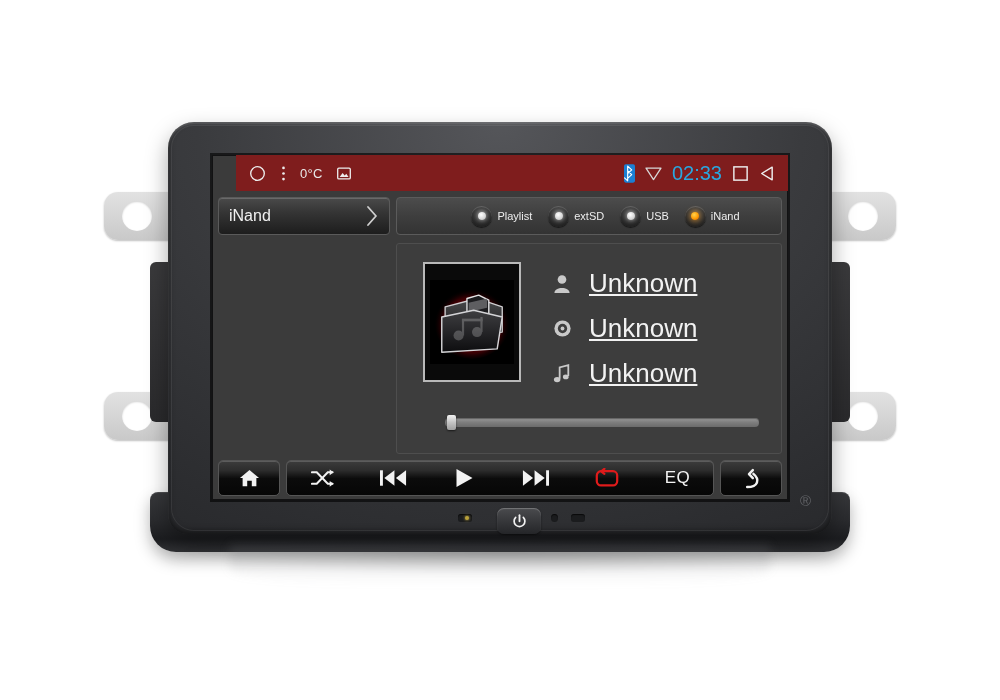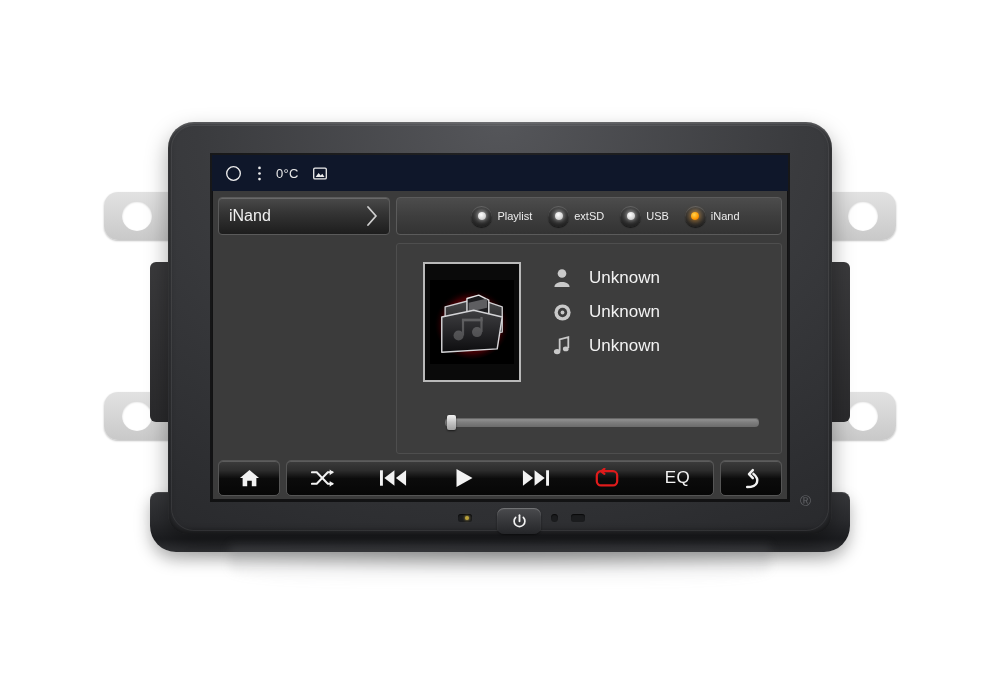--- a/index.html
+++ b/index.html
@@ -97,22 +97,22 @@
 
   
   #screen{
     position:absolute;left:212px;top:155px;width:576px;height:345px;
     background:#3b3b3b;overflow:hidden;
     box-shadow:inset 0 0 0 1px #121213, 0 0 0 2px rgba(0,0,0,.6);
   }
 
   
   #status-bar{
-    height:36px;background:#0f172a;display:flex;align-items:center;
-    padding:0 12px;box-sizing:border-box;color:#e8e8e8;
+    height:36px;background:#7f1d1d;display:flex;align-items:center;
+    padding:0 12px;box-sizing:border-box;color:#e8e8e8;margin-left:24px;
   }
   #status-left{display:flex;align-items:center;gap:14px;}
   #status-right{margin-left:auto;display:flex;align-items:center;gap:10px;}
   .sb-temp{font-size:13px;color:#e9e9e9;letter-spacing:.3px;}
   #clock{font-size:20px;color:#29a7e0;letter-spacing:0px;}
 
   
   #upper-row{display:flex;height:48px;padding:6px 6px 0 6px;box-sizing:border-box;gap:6px;}
   #path-chip{
     width:172px;height:38px;box-sizing:border-box;
@@ -156,21 +156,21 @@
 
   #art-meta{display:flex;align-items:flex-start;padding:18px 0 0 26px;gap:30px;}
   #album-art{
     width:98px;height:120px;background:#0a0a0a;
     border:2px solid #b9b9b9;box-sizing:border-box;
     display:flex;align-items:center;justify-content:center;
   }
   #meta-list{display:flex;flex-direction:column;gap:14px;padding-top:6px;}
   .meta-row{display:flex;align-items:center;gap:16px;}
   .meta-icon{width:22px;display:flex;justify-content:center;}
-  .meta-text{color:#f2f2f2;font-size:17px;}
+  .meta-text{color:#f2f2f2;font-size:26px;text-decoration:underline;}
 
   #progress-wrap{position:absolute;left:48px;right:22px;bottom:24px;height:14px;}
   #progress-track{
     position:absolute;left:0;right:0;top:3px;height:9px;border-radius:4px;
     background:linear-gradient(180deg,#9a9a9a,#7f7f7f 45%,#6b6b6b 100%);
     box-shadow:inset 0 1px 1px rgba(0,0,0,.35);
   }
   #progress-thumb{
     position:absolute;left:2px;top:0;width:9px;height:15px;border-radius:2px;
     background:linear-gradient(180deg,#f2f2f2,#c4c4c4 50%,#9f9f9f 100%);
@@ -254,20 +254,44 @@
             <circle cx="3" cy="12" r="1.7" fill="#ededed"></circle>
             <circle cx="3" cy="19" r="1.7" fill="#ededed"></circle>
           </svg>
         </span>
         <span class="sb-temp">0°C</span>
         <span style="display:flex;">
           <svg width="14" height="13" viewBox="0 0 16 14">
             <rect x="0.8" y="0.8" width="14.4" height="12.4" rx="1.4" fill="none" stroke="#ededed" stroke-width="1.5"></rect>
             <path d="M3 11 L6.4 6.3 L8.8 9.2 L10.6 7.2 L13.2 11 Z" fill="#ededed"></path>
           </svg>
+        </span>
+      </div>
+      <div id="status-right">
+        <span style="display:flex;">
+          <svg width="11" height="19" viewBox="0 0 12 20">
+            <rect x="0" y="0" width="12" height="20" rx="2" fill="#1b7fd4"></rect>
+            <path d="M4 15.3 L8.4 11.2 L4 7.1 L4 18 L0.6 14.8 M4 7.1 L4 2 L8.4 6.1 L4 10.2" fill="none" stroke="#ffffff" stroke-width="1.25" stroke-linejoin="round" stroke-linecap="round"></path>
+          </svg>
+        </span>
+        <span style="display:flex;">
+          <svg width="17" height="15" viewBox="0 0 20 17">
+            <path d="M1.2 2.2 L18.8 2.2 L10 15.6 Z" fill="none" stroke="#d8d8d8" stroke-width="1.5" stroke-linejoin="round"></path>
+          </svg>
+        </span>
+        <span id="clock">02:33</span>
+        <span style="display:flex;">
+          <svg width="17" height="17" viewBox="0 0 20 20">
+              <rect x="2.2" y="2.2" width="15.6" height="15.6" fill="none" stroke="#ededed" stroke-width="1.7"></rect>
+            </svg>
+        </span>
+        <span style="display:flex;">
+          <svg width="17" height="17" viewBox="0 0 20 20">
+              <path d="M15.5 2.6 L15.5 17.4 L3.2 10 Z" fill="none" stroke="#ededed" stroke-width="1.7" stroke-linejoin="round"></path>
+            </svg>
         </span>
       </div>
     </div>
 
     <div id="upper-row">
       <div id="path-chip">
         <span class="label">iNand</span>
         <span style="display:flex;">
           <svg width="14" height="22" viewBox="0 0 14 22">
               <path d="M3 2 L11 11 L3 20" fill="none" stroke="#cfcfcf" stroke-width="1.8" stroke-linecap="round" stroke-linejoin="round"></path>

